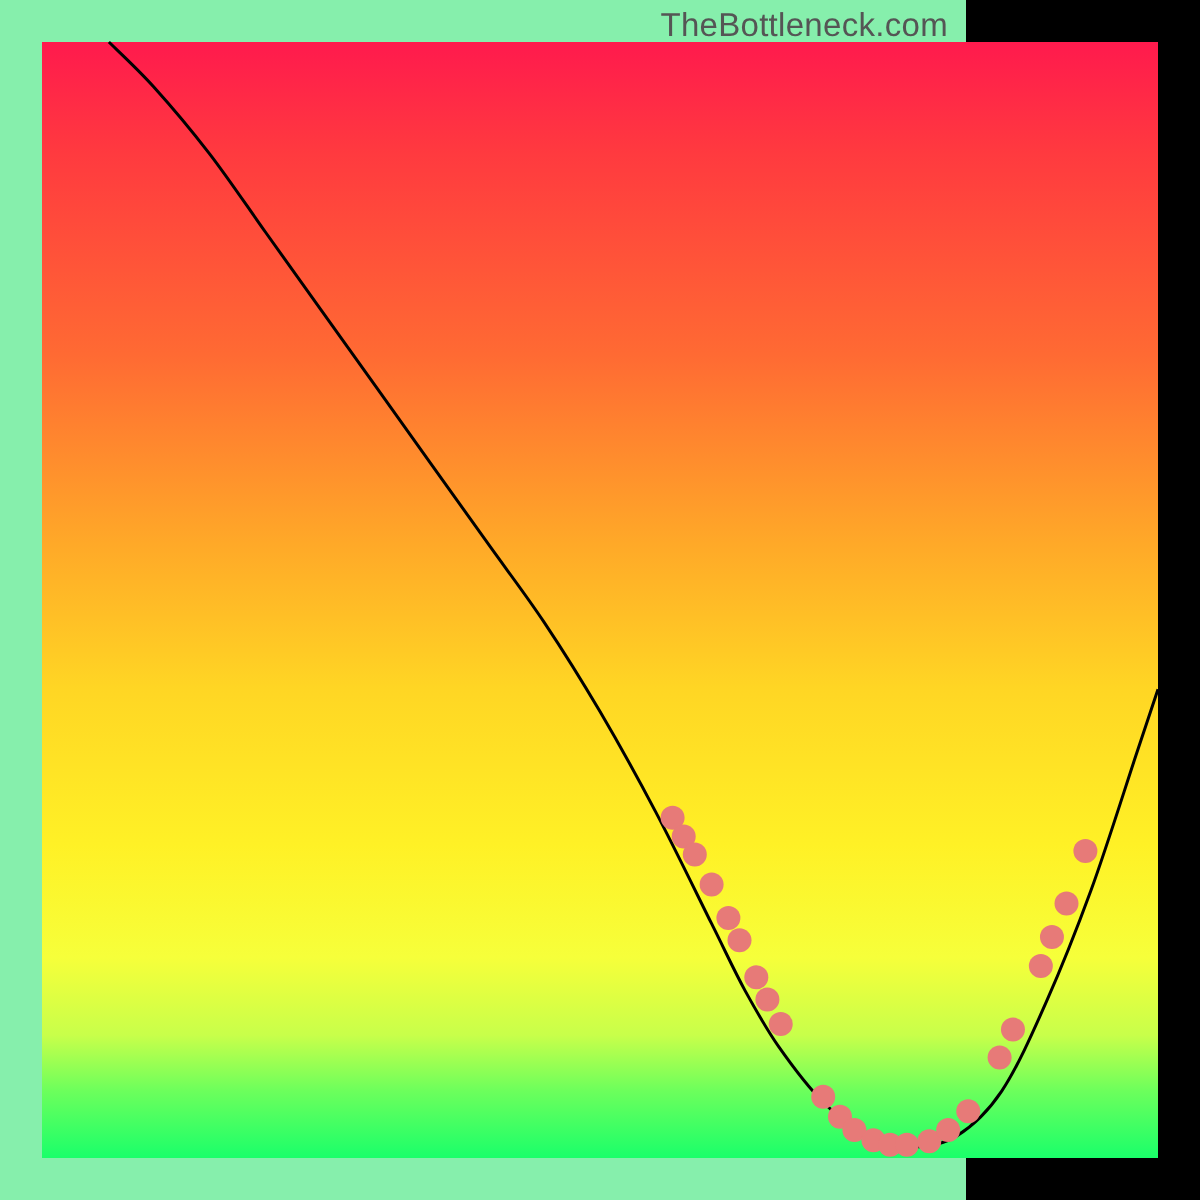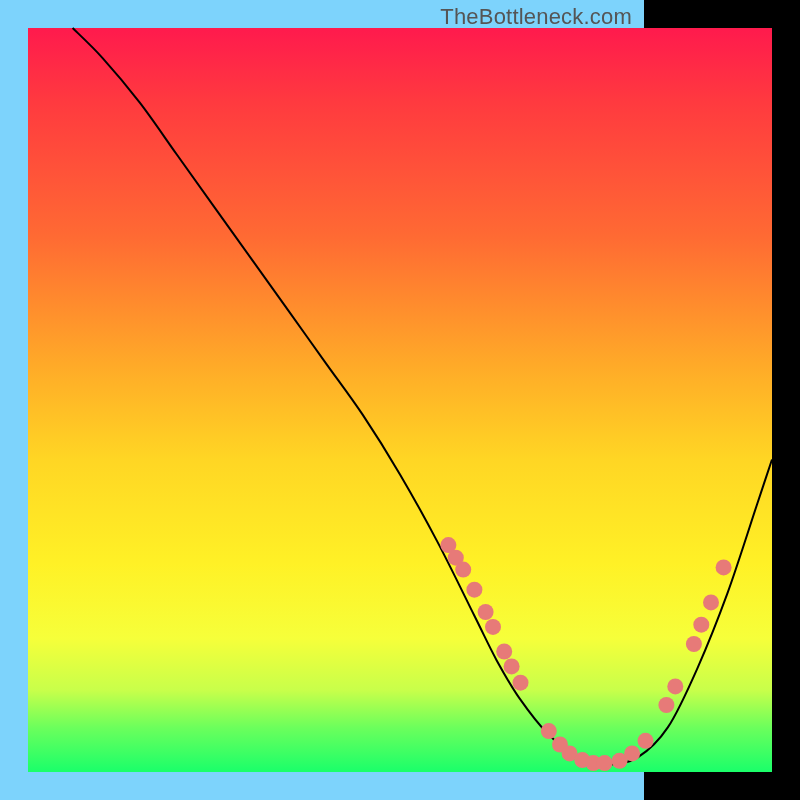--- a/index.html
+++ b/index.html
@@ -8,21 +8,21 @@
     background: #000;
     width: 800px;
     height: 800px;
     overflow: hidden;
     font-family: Arial, Helvetica, sans-serif;
   }
   .frame {
     position: relative;
     width: 644px;
     height: 800px;
-    background: #7dd3fc;
+    background: #86efac;
   }
   .watermark {
     position: absolute;
     top: 4px;
     right: 12px;
     color: #555;
     font-size: 22px;
     font-weight: 500;
     letter-spacing: 0.2px;
     z-index: 10;

